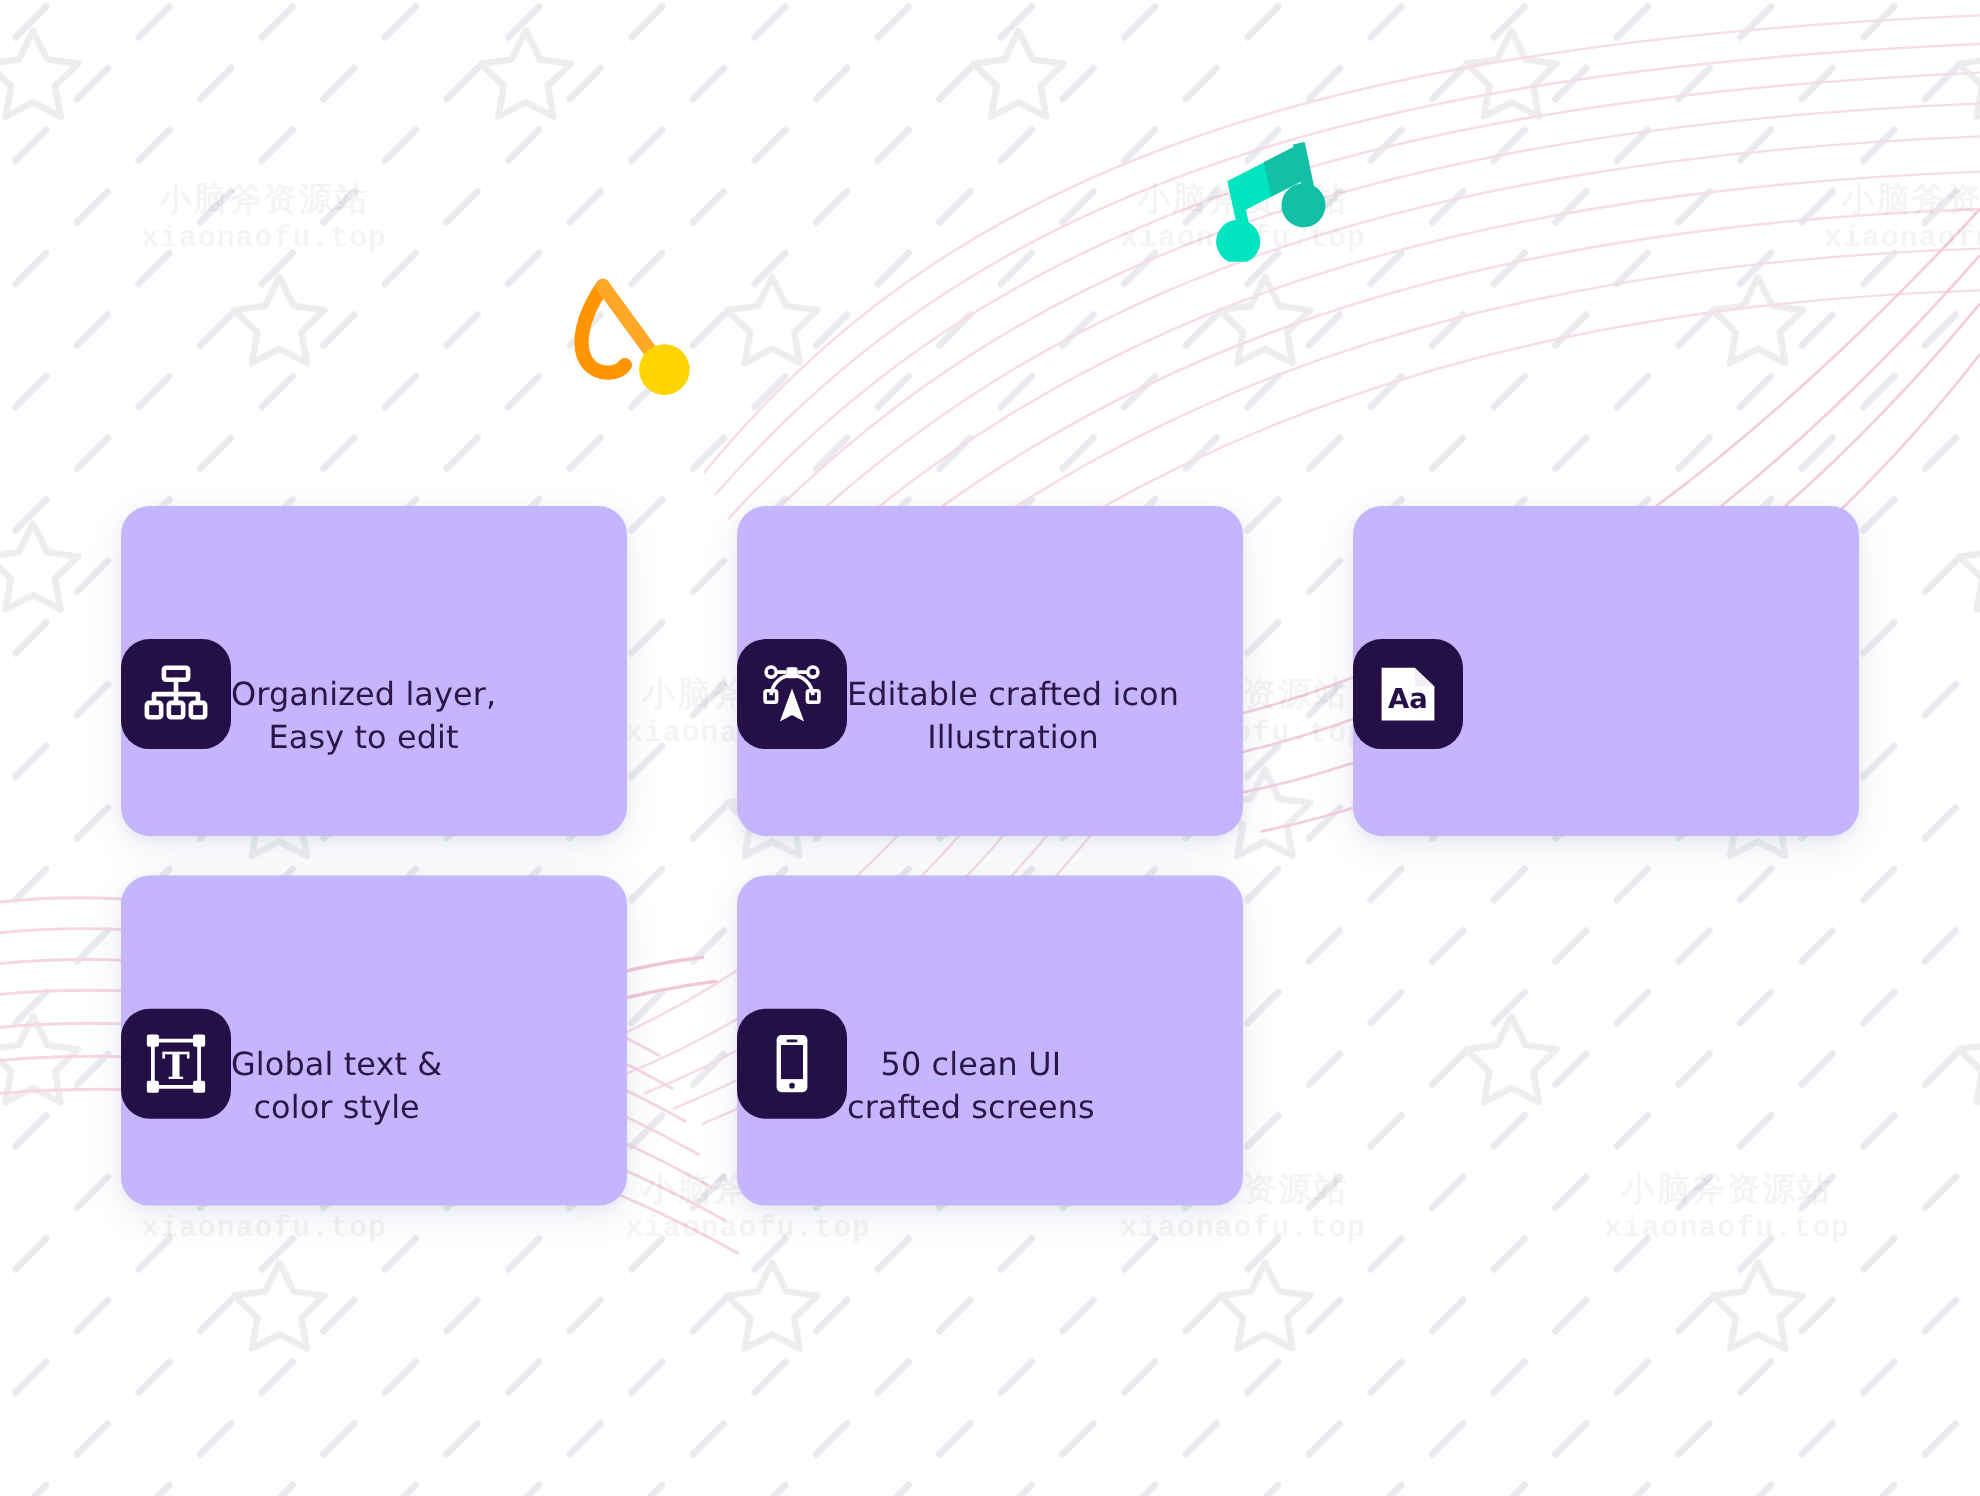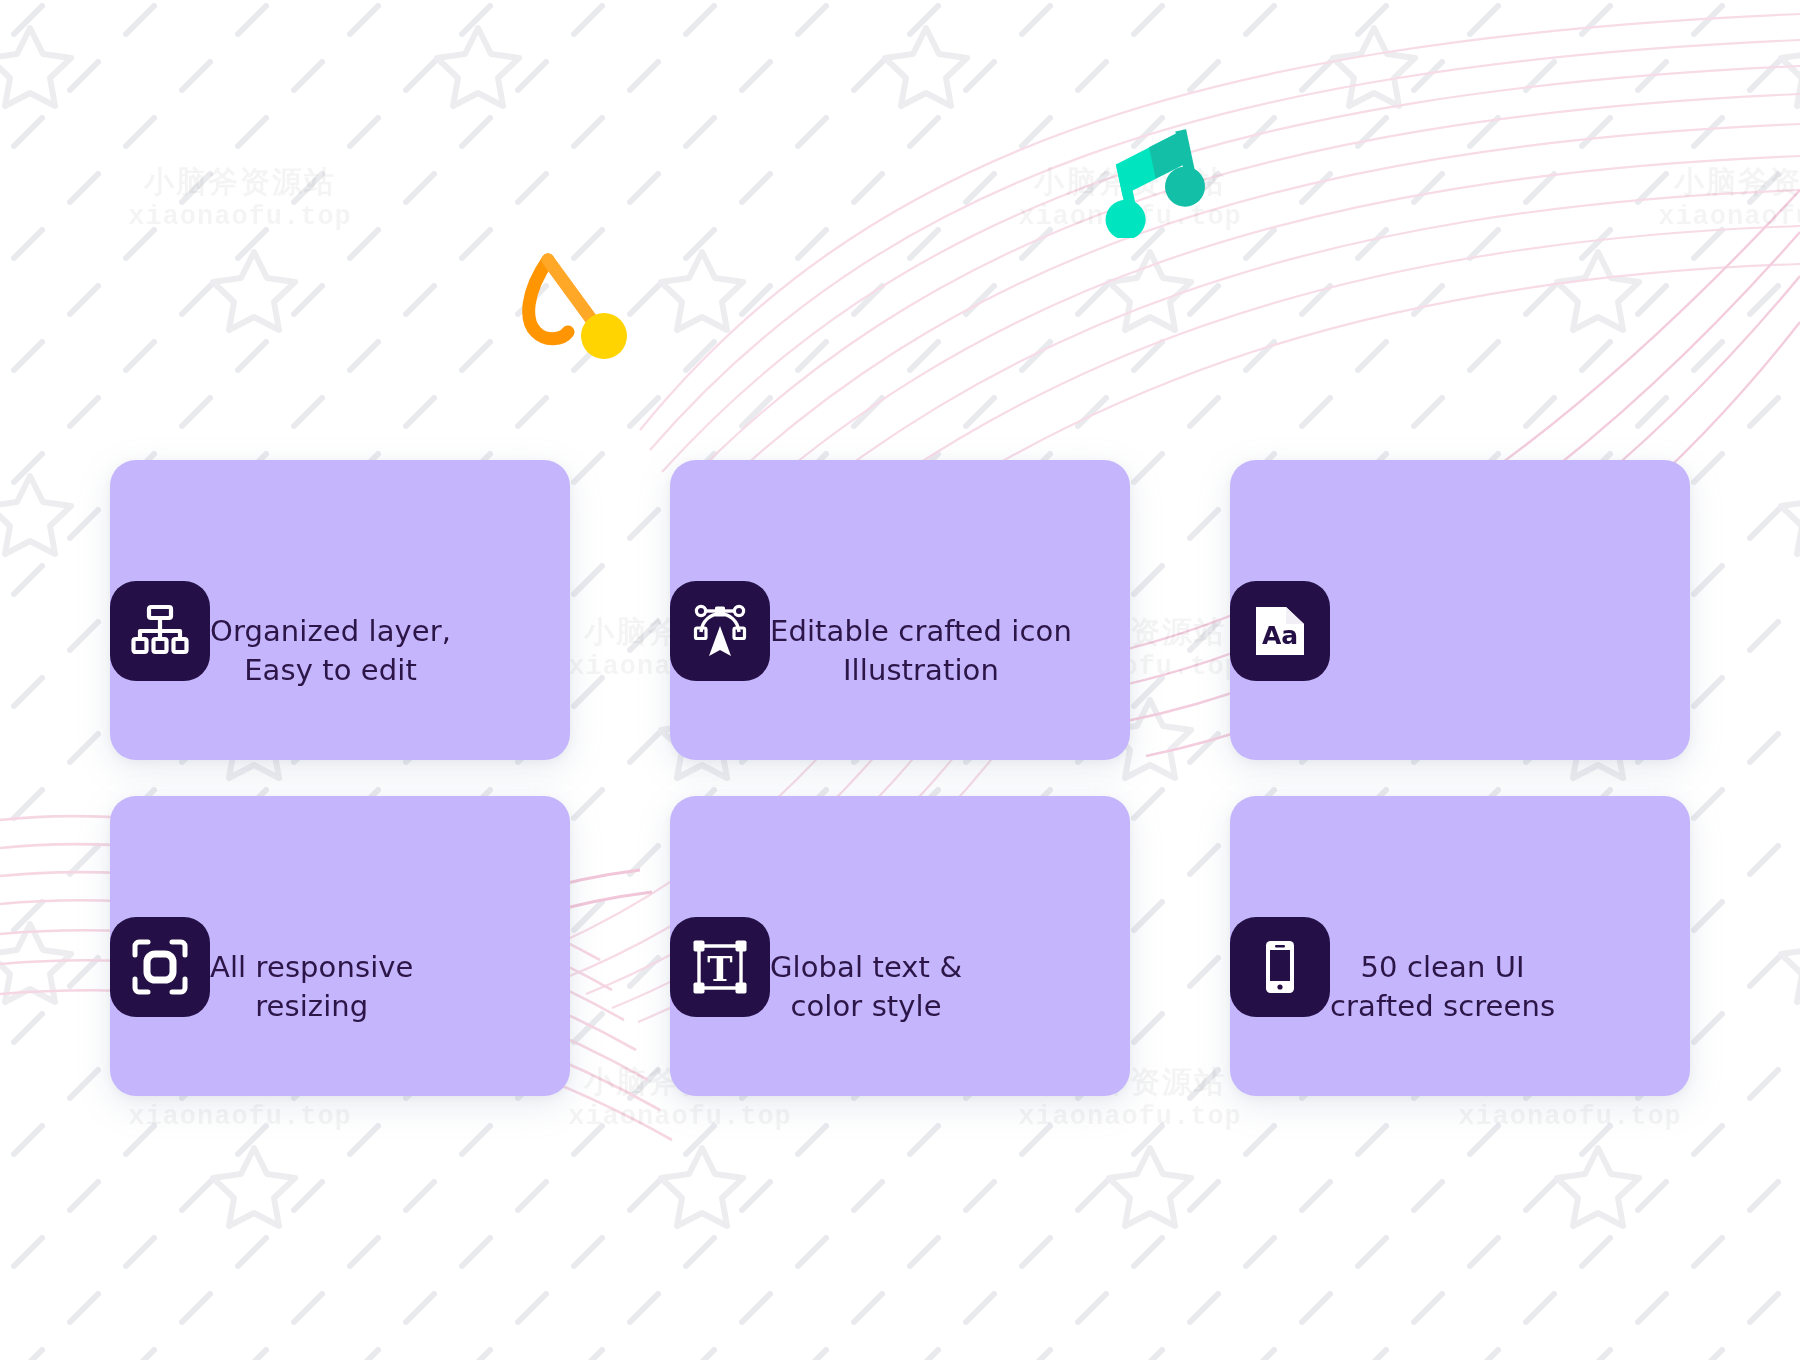--- a/index.html
+++ b/index.html
@@ -307,35 +307,20 @@
     <div class="card">
       <div class="card-icon">
         <svg width="56" height="56" viewBox="0 0 56 56" xmlns="http://www.w3.org/2000/svg" aria-hidden="true">
           <path d="M 4 4 L 34 4 L 52 21 L 52 52 L 4 52 Z" fill="#ffffff"></path>
           <path d="M 34 4 L 34 21 L 52 21 Z" fill="#f2eff6"></path>
           <text x="28" y="41" text-anchor="middle" font-family="DejaVu Sans, sans-serif" font-size="25" font-weight="700" fill="#241046">Aa</text>
         </svg>
       </div>
     </div>
 
-    <div class="card">
-      <div class="card-icon">
-        <svg width="58" height="58" viewBox="0 0 58 58" xmlns="http://www.w3.org/2000/svg" aria-hidden="true">
-          <g fill="none" stroke="#ffffff" stroke-width="5" stroke-linecap="round" stroke-linejoin="round">
-            <path d="M 4 17 L 4 8 C 4 5.8 5.8 4 8 4 L 17 4"></path>
-            <path d="M 41 4 L 50 4 C 52.2 4 54 5.8 54 8 L 54 17"></path>
-            <path d="M 54 41 L 54 50 C 54 52.2 52.2 54 50 54 L 41 54"></path>
-            <path d="M 17 54 L 8 54 C 5.8 54 4 52.2 4 50 L 4 41"></path>
-          </g>
-          <rect x="16" y="16" width="26" height="26" rx="8" fill="none" stroke="#ffffff" stroke-width="7"></rect>
-        </svg>
-      </div>
-      <div class="card-label">All responsive
-resizing</div>
-    </div>
 
     <div class="card">
       <div class="card-icon">
         <svg width="56" height="56" viewBox="0 0 56 56" xmlns="http://www.w3.org/2000/svg" aria-hidden="true">
           <rect x="7" y="7" width="42" height="42" rx="1" fill="none" stroke="#ffffff" stroke-width="3.4"></rect>
           <g fill="#ffffff">
             <rect x="1.5" y="1.5" width="11" height="11" rx="1.8"></rect>
             <rect x="43.5" y="1.5" width="11" height="11" rx="1.8"></rect>
             <rect x="1.5" y="43.5" width="11" height="11" rx="1.8"></rect>
             <rect x="43.5" y="43.5" width="11" height="11" rx="1.8"></rect>

